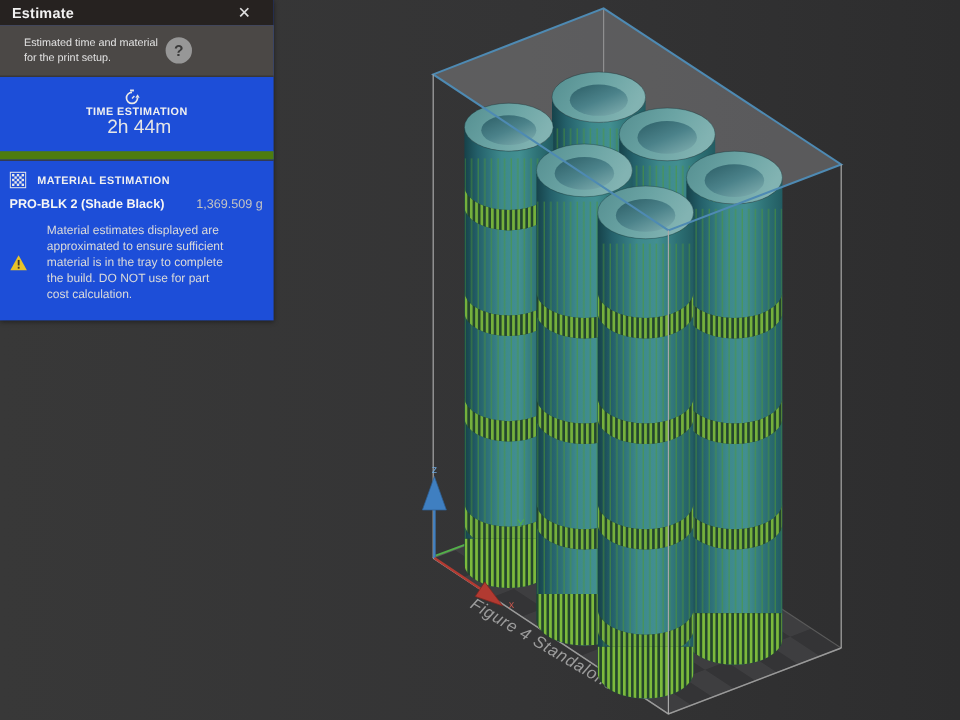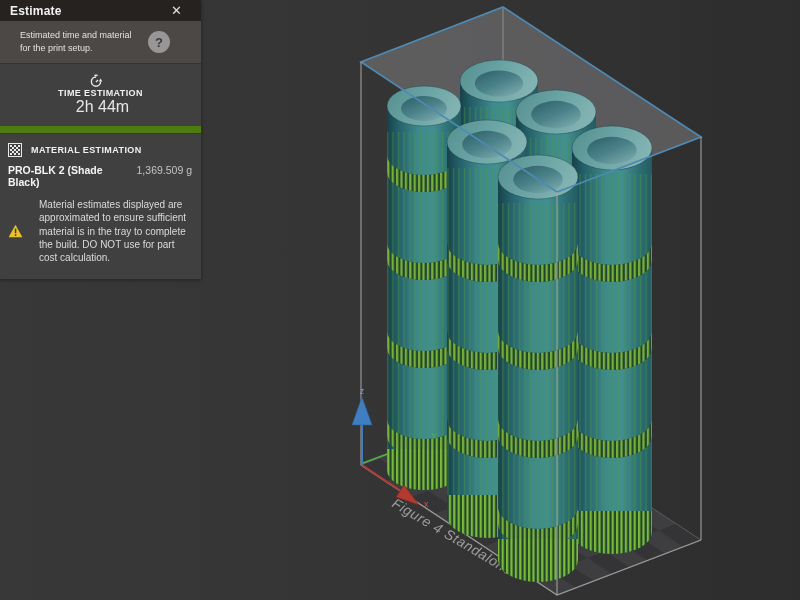--- a/index.html
+++ b/index.html
@@ -6,33 +6,33 @@
   body{
     width:800px;height:600px;overflow:hidden;position:relative;
     background:linear-gradient(90deg,#383838 0%,#343435 55%,#2d2d2e 100%);
     font-family:"Liberation Sans",sans-serif;
     -webkit-font-smoothing:antialiased;
   }
   
   #viewport{position:absolute;left:0;top:0;width:800px;height:600px;}
   
   .panel{
-    position:absolute;left:0;top:0;width:201px;background:#404040;color:#ececec;
+    position:absolute;left:0;top:0;width:228px;background:#1d4ed8;color:#ececec;
     z-index:5;box-shadow:0 1px 4px rgba(0,0,0,.4);
   }
   .panel-header{
     height:21px;background:#262220;display:flex;align-items:center;
     padding:0 10px;justify-content:space-between;
   }
   .panel-title{font-size:12px;font-weight:bold;color:#f2f2f2;letter-spacing:.2px;}
   .close-btn{
     font-size:13px;color:#e0e0e0;cursor:pointer;line-height:1;padding:2px 3px;margin-right:6px;
   }
   .desc-section{
-    background:#4b4846;display:flex;align-items:center;gap:10px;
+    background:#4b4846;display:flex;align-items:center;
     padding:8px 8px 8px 20px;border-bottom:1px solid #363330;
   }
   .desc-text{font-size:9px;line-height:1.45;color:#e2e2e2;width:118px;}
   .help-circle{
     width:22px;height:22px;border-radius:50%;background:#979797;color:#3a3a3a;
     font-size:13px;font-weight:bold;display:flex;align-items:center;justify-content:center;
     cursor:pointer;flex:0 0 auto;margin-right:6px;
   }
   .row{display:flex;align-items:center;padding:10px 8px 10px 8px;}
   .row-time{border-bottom:7px solid #4d7c0f;padding:10px 8px;flex-direction:column;}

